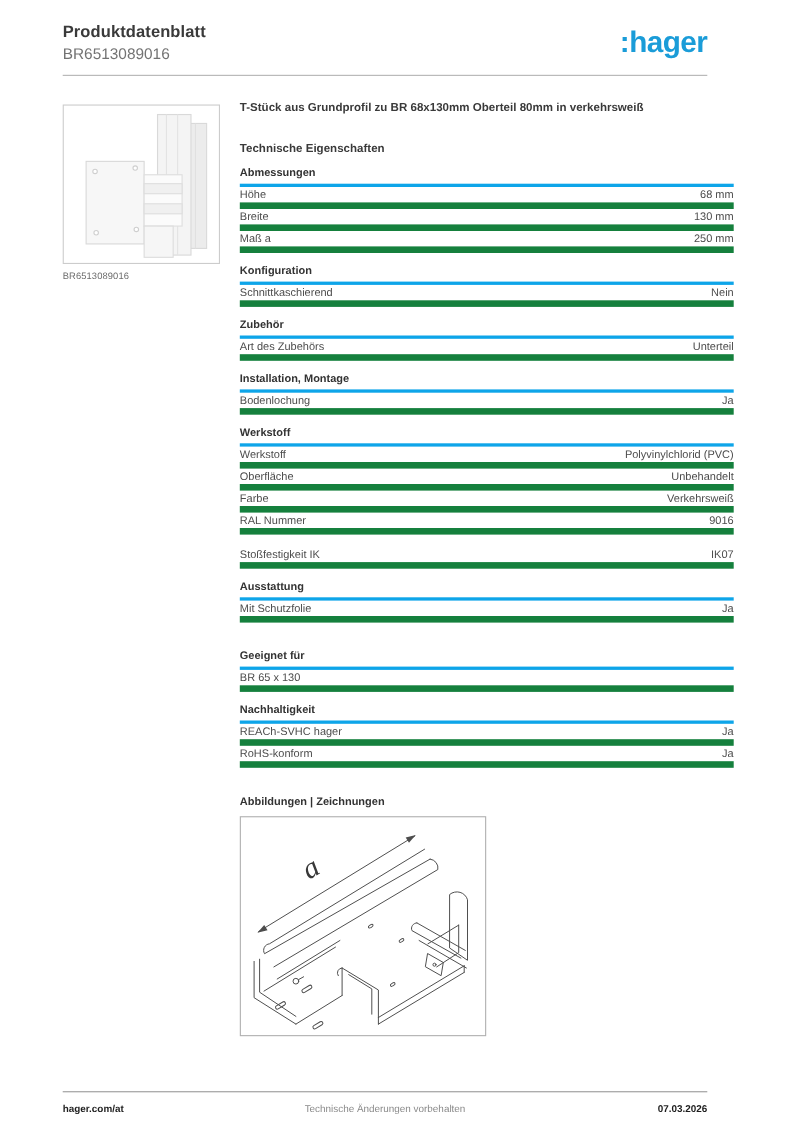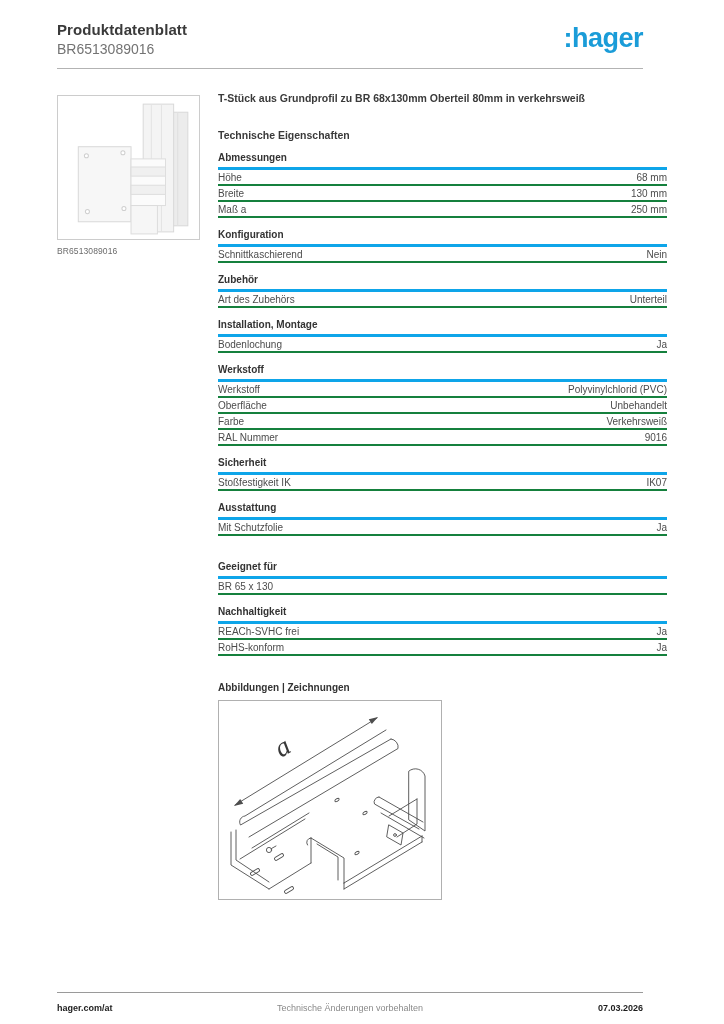--- a/index.html
+++ b/index.html
@@ -33,21 +33,21 @@
 
   .spec-section { margin-top:11px; }
   .spec-section.gap-lg { margin-top:25px; }
   .spec-section h4 {
     font-size:10px; font-weight:bold; color:#333;
     padding-bottom:4px; border-bottom:3px solid #0ea5e9;
   }
   .spec-row {
     display:flex; justify-content:space-between; align-items:baseline;
     font-size:10px; color:#4c4c4c; line-height:11px;
-    padding:2px 0 1px; border-bottom:2px solid #15803d;
+    padding:2px 0 1px; border-bottom:6px solid #15803d;
   }
   .spec-row .val { text-align:right; white-space:nowrap; }
 
   .drawing-section { margin-top:26px; }
   .drawing-section h4 { font-size:10px; font-weight:bold; color:#333; }
   .drawing-box { margin-top:7px; width:224px; height:200px; border:1px solid #b0b0b0; background:#fff; }
   .drawing-box svg { display:block; width:222px; height:198px; }
 
   
   .ftr {
@@ -153,21 +153,20 @@
         <span class="lbl">Farbe</span>
         <span class="val">Verkehrsweiß</span>
       </div>
       <div class="spec-row">
         <span class="lbl">RAL Nummer</span>
         <span class="val">9016</span>
       </div>
     </section>
 
     <section class="spec-section">
-      <h4>Sicherheit</h4>
       <div class="spec-row">
         <span class="lbl">Stoßfestigkeit IK</span>
         <span class="val">IK07</span>
       </div>
     </section>
 
     <section class="spec-section">
       <h4>Ausstattung</h4>
       <div class="spec-row">
         <span class="lbl">Mit Schutzfolie</span>
@@ -179,21 +178,21 @@
       <h4>Geeignet für</h4>
       <div class="spec-row">
         <span class="lbl">BR 65 x 130</span>
         <span class="val"></span>
       </div>
     </section>
 
     <section class="spec-section">
       <h4>Nachhaltigkeit</h4>
       <div class="spec-row">
-        <span class="lbl">REACh-SVHC frei</span>
+        <span class="lbl">REACh-SVHC hager</span>
         <span class="val">Ja</span>
       </div>
       <div class="spec-row">
         <span class="lbl">RoHS-konform</span>
         <span class="val">Ja</span>
       </div>
     </section>
 
     <section class="drawing-section">
       <h4>Abbildungen | Zeichnungen</h4>

